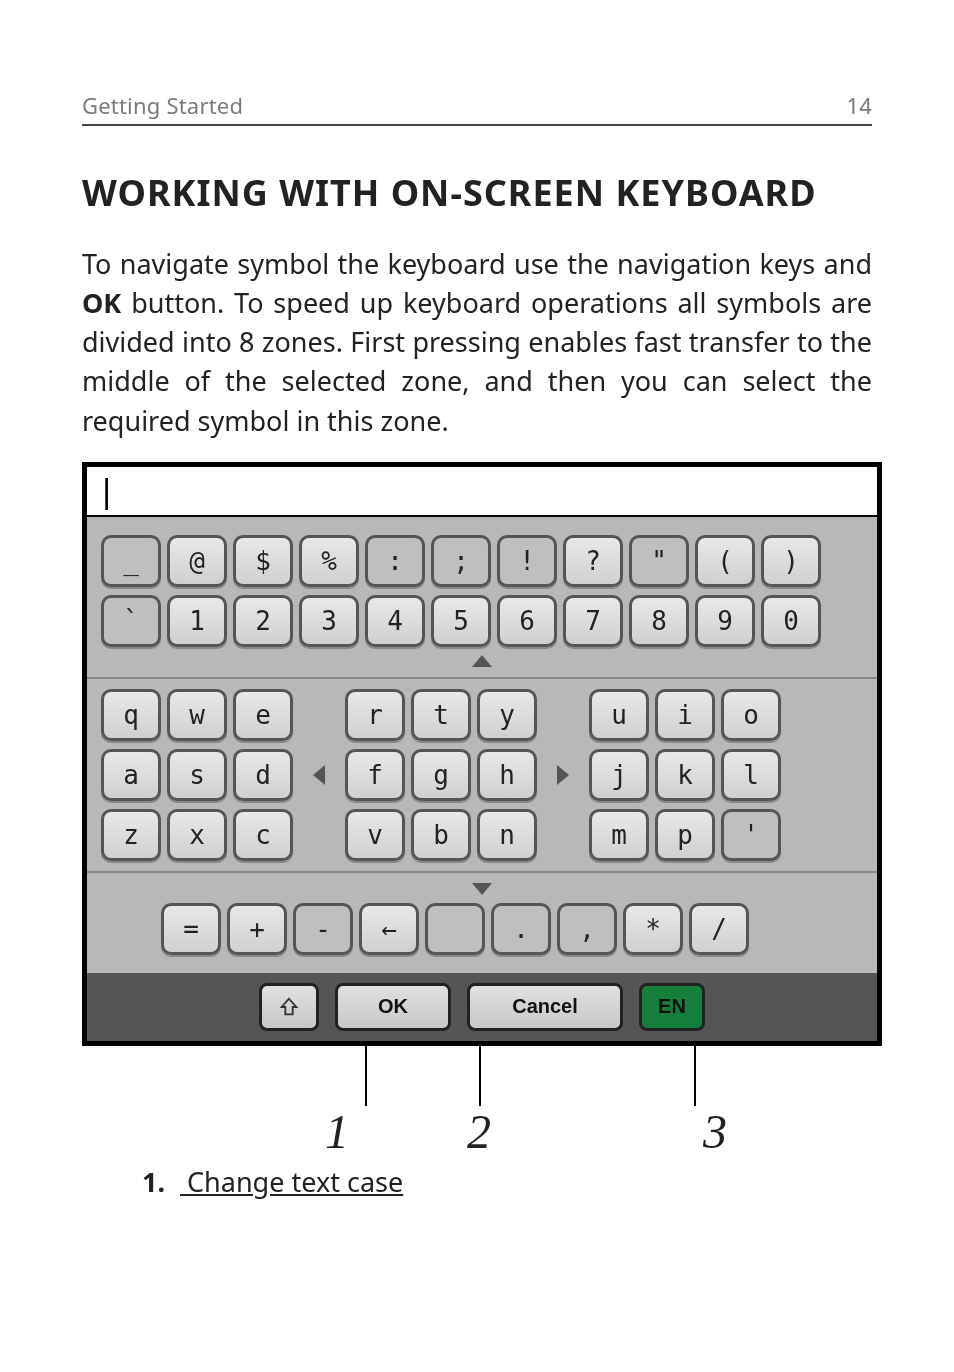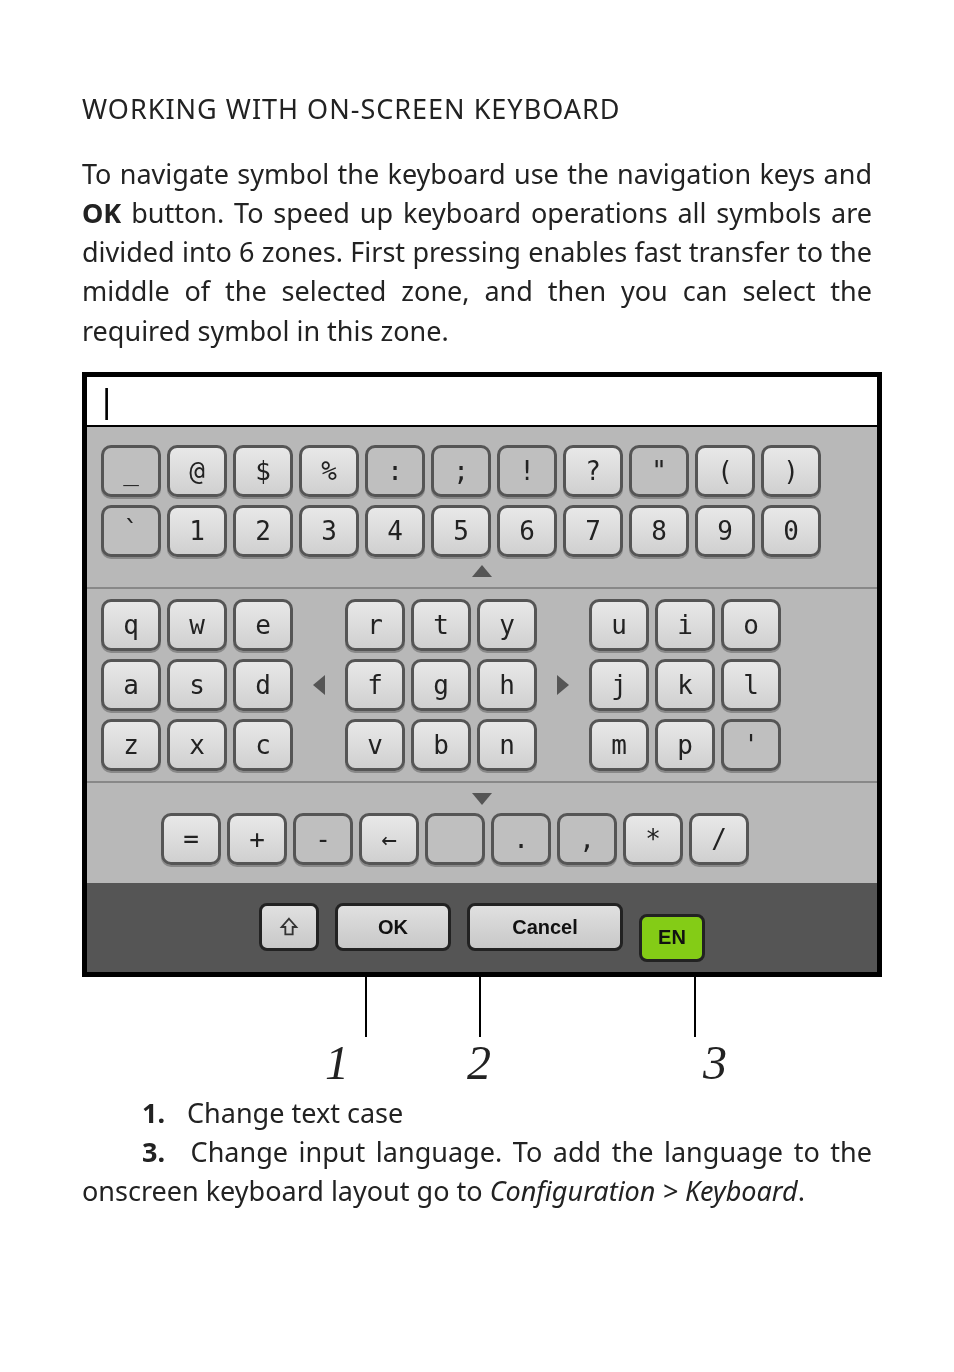--- a/index.html
+++ b/index.html
@@ -20,22 +20,22 @@
     justify-content: space-between;
     align-items: flex-end;
     color: #7a7a7a;
     font-size: 22px;
     border-bottom: 2px solid #444;
     padding-bottom: 4px;
     margin-bottom: 42px;
     letter-spacing: 0.2px;
   }
   .h2 {
-    font-weight: 400;
-    font-size: 27px;
+    font-weight: 700;
+    font-size: 36px;
     letter-spacing: 1px;
   }
   .body-text {
     font-size: 27px;
     line-height: 1.45;
     text-align: justify;
     margin-bottom: 22px;
   }
   .body-text b { font-weight: 700; }
 
@@ -129,21 +129,21 @@
     font-family: Arial, sans-serif;
     font-size: 20px;
     font-weight: 700;
     color: #111;
     background: linear-gradient(#e0e0e0, #c8c8c8);
     flex: 0 0 auto;
   }
   .act.sq { width: 54px; }
   .act.md { width: 110px; }
   .act.lg { width: 150px; text-align: right; }
-  .act.sm { width: 60px; position: relative; background:#84cc16;margin-top:21px; }
+  .act.sm { width: 60px; position: relative; background:#15803d; }
   .callouts {
     width: 790px;
     margin: 0 auto;
     position: relative;
     height: 110px;
   }
   .call-line {
     position: absolute;
     width: 2px;
     background: #000;
@@ -157,35 +157,39 @@
     font-style: italic;
     font-size: 48px;
     transform: translateX(-50%);
   }
   .list {
     font-size: 27px;
     line-height: 1.45;
     margin-top: 6px;
     text-align: justify;
   }
-  .list .item { display: block; }
+  .list .item { display: block; text-decoration: underline; }
   .list .num { font-weight: 700; display: inline-block; width: 38px; margin-left: 60px; }
   .italic { font-style: italic; }
   .shift-outline-svg { width: 22px; height: 22px; }
 </style>
 </head>
 <body>
 
 <div class="page">
 
+  <div class="header-row">
+    <span>Getting Started</span>
+    <span>14</span>
+  </div>
 
   <div class="h2">WORKING WITH ON-SCREEN KEYBOARD</div>
 
   <p class="body-text">
-    <span>To navigate symbol the keyboard use the navigation keys and </span><b>OK</b><span> button. To speed up keyboard operations all symbols are divided into 6 zones. First pressing enables fast transfer to the middle of the selected zone, and then you can select the required symbol in this zone.</span>
+    <span>To navigate symbol the keyboard use the navigation keys and </span><b>OK</b><span> button. To speed up keyboard operations all symbols are divided into 8 zones. First pressing enables fast transfer to the middle of the selected zone, and then you can select the required symbol in this zone.</span>
   </p>
 
   <div class="kbd-frame">
     <div class="kbd-input">|</div>
     <div class="kbd-body">
 
       <div class="kbd-zone">
         <div class="kbd-row">
           <div class="key dim">_</div>
           <div class="key">@</div>
@@ -311,19 +315,15 @@
     <div class="call-num" style="left:255px;">1</div>
     <div class="call-num" style="left:397px;">2</div>
     <div class="call-num" style="left:633px;">3</div>
   </div>
 
   <div class="list">
     <span class="item">
       <span class="num">1.</span>
       <span>Change text case</span>
     </span>
-    <span class="item">
-      <span class="num">3.</span>
-      <span>Change input language. To add the language to the onscreen keyboard layout go to </span><span class="italic">Configuration &gt; Keyboard</span><span>.</span>
-    </span>
   </div>
 
 </div>
 
 </body></html>

